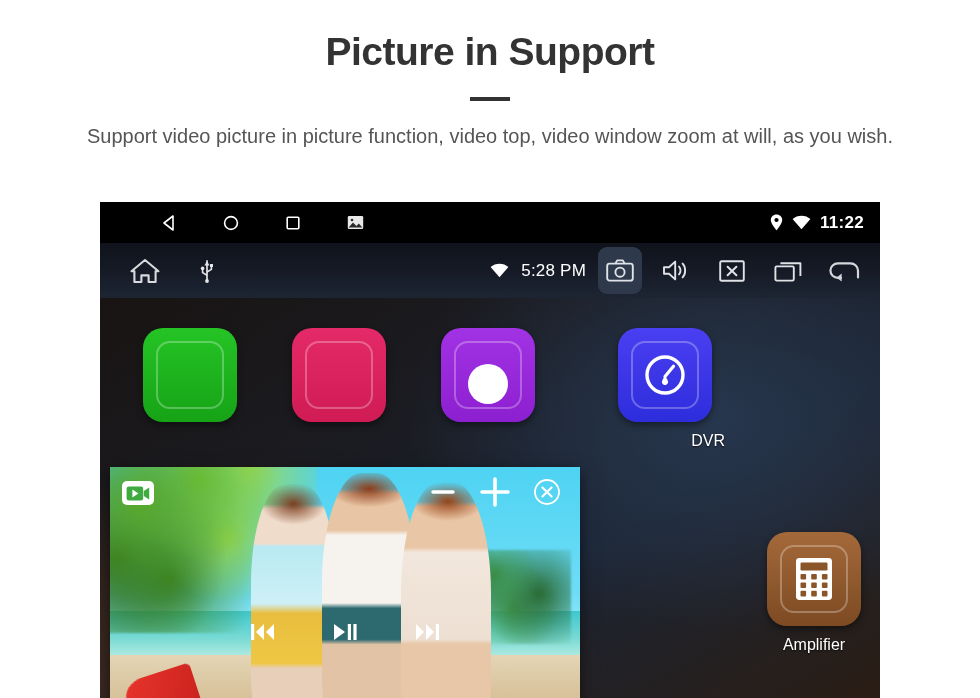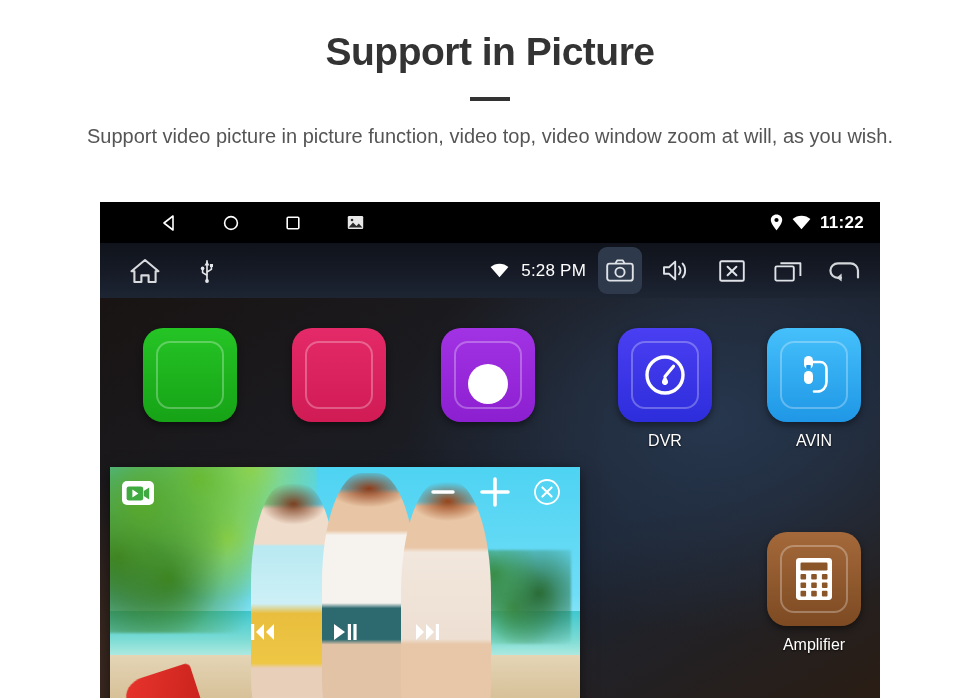--- a/index.html
+++ b/index.html
@@ -305,21 +305,21 @@
   .pb-btn { width: 30px; height: 26px; display: flex; align-items: center; justify-content: center; }
 
   svg { display: block; }
 </style>
 </head>
 <body>
 
 <div class="page">
 
   <div class="header">
-    <div class="page-title">Support in Picture</div>
+    <div class="page-title">Picture in Support</div>
     <div class="title-rule"></div>
     <div class="subtitle">Support video picture in picture function, video top, video window zoom at will, as you wish.</div>
   </div>
 
   <div class="device">
 
     <div class="status-bar">
       <div class="nav-icons">
         <div class="ni">
           <svg width="18" height="18" viewBox="0 0 18 18">
@@ -425,42 +425,31 @@
       <div class="app-grid">
 
         <div class="app-stub" style="left:43px; top:30px; background:linear-gradient(to bottom,#25c425,#16a316);"></div>
         <div class="app-stub" style="left:192px; top:30px; background:linear-gradient(to bottom,#e42a68,#d01b55);"></div>
         <div class="app-stub" style="left:341px; top:30px; background:linear-gradient(to bottom,#a233e4,#8c1fd0);">
           <svg width="94" height="94" viewBox="0 0 94 94" style="position:absolute;left:0;top:0;">
               <circle cx="47" cy="56" r="20" fill="#ffffff"></circle>
             </svg>
         </div>
 
-        <div class="app" style="left:505px; top:30px;">
+        <div class="app" style="left:505px; top:30px;text-align:right;">
           <div class="app-icon" style="background:linear-gradient(to bottom,#4a3ff2,#2d2ddc);">
             <svg width="46" height="46" viewBox="0 0 46 46">
                 <circle cx="23" cy="23" r="18" fill="none" stroke="#fff" stroke-width="3.4"></circle>
                 <path d="M23 24.6 L31.5 14.2" stroke="#fff" stroke-width="3.2" stroke-linecap="round"></path>
                 <path d="M23 33 C20.6 33 19.2 30.4 20.4 28.2 L23 23 L25.6 28.2 C26.8 30.4 25.4 33 23 33 Z" fill="#fff"></path>
               </svg>
           </div>
           <div class="app-label">DVR</div>
         </div>
 
-        <div class="app" style="left:654px; top:30px;">
-          <div class="app-icon" style="background:linear-gradient(to bottom,#45c0fb,#1f97e6);">
-            <svg width="44" height="46" viewBox="0 0 44 46">
-                <rect x="12" y="4" width="9" height="13" rx="4.5" fill="#fff"></rect>
-                <rect x="12" y="19" width="9" height="13" rx="4.5" fill="#fff"></rect>
-                <path d="M21 10 L28 10 C32 10 34.5 13 34.5 17 L34.5 30 C34.5 35.5 30.5 39.5 25.5 39.5 L22 39.5" fill="none" stroke="#fff" stroke-width="2.6" stroke-linecap="round"></path>
-                <rect x="14.2" y="13" width="4.6" height="4" rx="0.8" fill="#1f97e6"></rect>
-              </svg>
-          </div>
-          <div class="app-label">AVIN</div>
-        </div>
 
 
         <div class="app" style="left:654px; top:234px;">
           <div class="app-icon" style="background:linear-gradient(to bottom,#a4693a,#7d4a22);">
             <svg width="42" height="46" viewBox="0 0 42 46">
                 <rect x="3" y="2" width="36" height="42" rx="3.4" fill="#fff"></rect>
                 <rect x="7.5" y="6.5" width="27" height="8" rx="1.2" fill="#8a5529"></rect>
                 <rect x="7.5" y="18" width="5.6" height="5.6" rx="1" fill="#8a5529"></rect>
                 <rect x="18.2" y="18" width="5.6" height="5.6" rx="1" fill="#8a5529"></rect>
                 <rect x="28.9" y="18" width="5.6" height="5.6" rx="1" fill="#8a5529"></rect>

